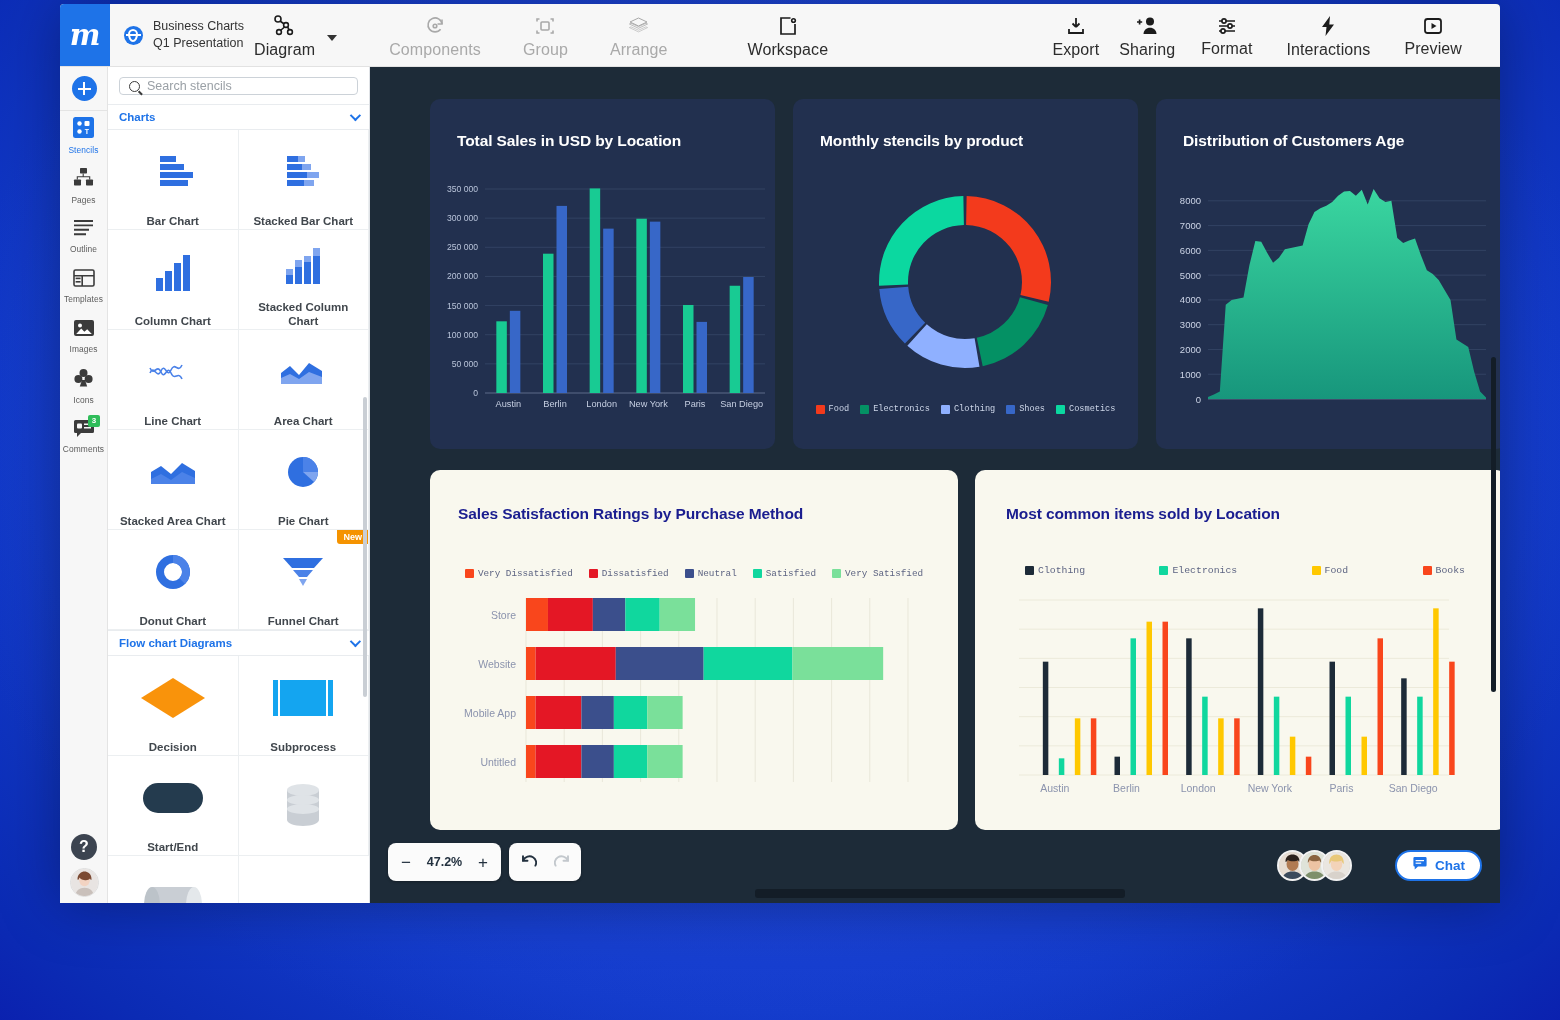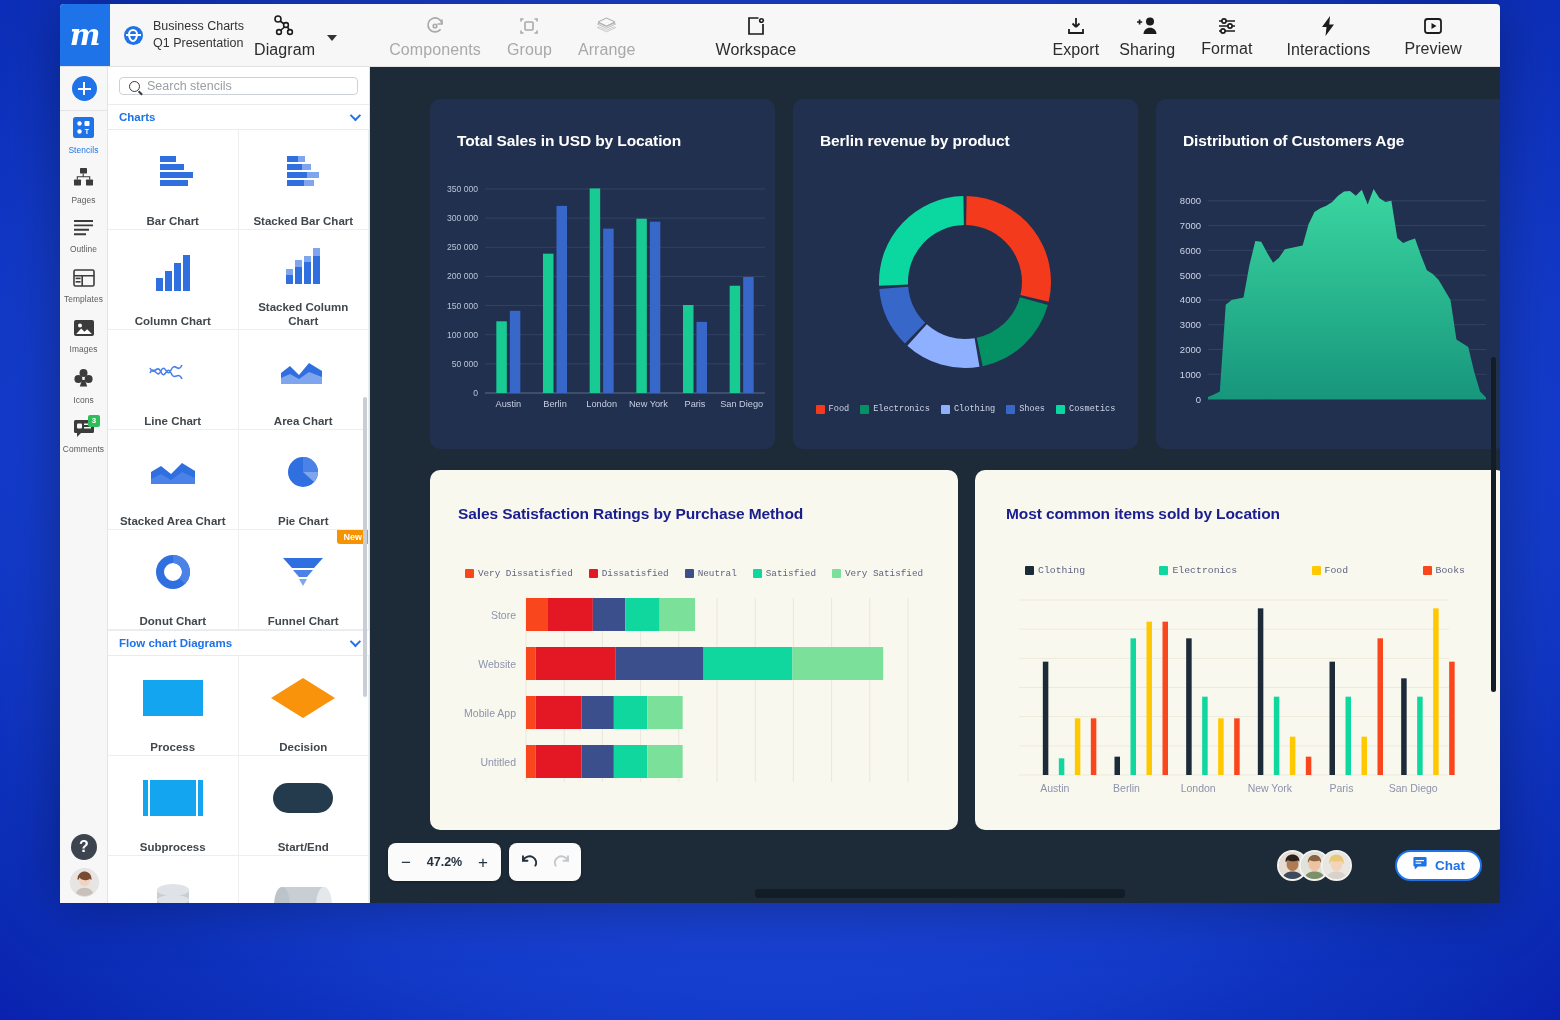--- a/index.html
+++ b/index.html
@@ -50,21 +50,21 @@
   .tool {
     display:flex; flex-direction:column; align-items:center; justify-content:center;
     gap:4px; min-width:60px; padding:3px 10px 0; cursor:pointer; user-select:none;
   }
   .tool .lbl { font-size:16px; color:#2c2c2c; letter-spacing:.1px; white-space:nowrap; }
   .tool.dim .lbl { color:#a9a9a9; }
   .tool.dim svg { stroke:#a9a9a9; fill:none; }
   .tool svg { display:block; }
   #tool-left { display:flex; align-items:center; gap:2px; margin-right:42px; }
   .caret { width:0;height:0;border-left:5px solid transparent;border-right:5px solid transparent;border-top:6px solid #333; margin-top:6px; cursor:pointer;}
-  #tools-mid { display:flex; align-items:center; gap:6px; }
+  #tools-mid { display:flex; align-items:center; gap:22px; }
   #tools-right { display:flex; align-items:center; gap:14px; padding-right:28px; }
   #tools-spacer { flex:1; }
   
   #rail {
     position:absolute; left:0; top:63px; width:48px; height:836px;
     background:#f7f7f7; border-right:1px solid #e4e4e4;
   }
   #add-btn {
     width:48px;height:44px;display:flex;align-items:center;justify-content:center;cursor:pointer;
     border-bottom:1px solid #e4e4e4;
@@ -530,28 +530,20 @@
         <div class="cname">Funnel Chart</div>
       </div>
     </div>
 
     <div class="group-head">
       <span>Flow chart Diagrams</span>
       <span class="chev"></span>
     </div>
 
     <div class="grid">
-      <div class="cell">
-        <div class="art">
-          <svg width="62" height="40" viewBox="0 0 62 40">
-              <rect x="1" y="2" width="60" height="36" fill="#14a5f0"></rect>
-            </svg>
-        </div>
-        <div class="cname">Process</div>
-      </div>
 
       <div class="cell">
         <div class="art">
           <svg width="66" height="42" viewBox="0 0 66 42">
               <path d="M33 1l32 20-32 20L1 21z" fill="#f9930b"></path>
             </svg>
         </div>
         <div class="cname">Decision</div>
       </div>
 
@@ -638,21 +630,21 @@
           <rect x="253" y="129.98857142857145" width="10.5" height="88.01142857142855" fill="#18cb93"></rect>
           <rect x="266.5" y="146.89142857142855" width="10.5" height="71.10857142857145" fill="#3767c8"></rect>
           <text x="265" y="232" text-anchor="middle" class="catlbl">Paris</text>
           <rect x="299.66666666666663" y="110.75428571428571" width="10.5" height="107.24571428571429" fill="#18cb93"></rect>
           <rect x="313.16666666666663" y="102.01142857142857" width="10.5" height="115.98857142857143" fill="#3767c8"></rect>
           <text x="311.66666666666663" y="232" text-anchor="middle" class="catlbl">San Diego</text>
         </svg>
     </div>
 
     <div class="card dark" style="left:423px;top:32px;width:345px;height:350px">
-      <div class="ctitle" style="position:absolute;left:27px;top:33px">Berlin revenue by product</div>
+      <div class="ctitle" style="position:absolute;left:27px;top:33px">Monthly stencils by product</div>
       <svg id="svg-donut" width="345" height="240" style="position:absolute;left:0;top:65px">
           <path d="M 173.65098004637332 32.01584875753859 A 86 86 0 0 1 255.6933830588296 137.78427739817695 L 227.47119574829404 131.11283501972196 A 57 57 0 0 0 173.0942542167823 61.01050440906628 Z" fill="#f33a1c"></path>
           <path d="M 254.87221897594156 140.98250034273008 A 86 86 0 0 1 189.73355994411017 202.15177271875294 L 183.7536385676079 173.77501215080136 A 57 57 0 0 0 226.9269358328915 133.23258743646062 Z" fill="#049164"></path>
           <path d="M 186.49008664259026 202.7704983416414 A 86 86 0 0 1 114.34331076954328 181.809922323903 L 133.78568271934844 160.29262293561013 A 57 57 0 0 0 181.60389463520517 174.18509773806466 Z" fill="#8fb0ff"></path>
           <path d="M 111.9362854529335 179.5495750985213 A 86 86 0 0 1 86.28918473364887 125.04671174218359 L 115.19166895137192 122.67049499191238 A 57 57 0 0 0 132.19032873043267 158.79448582111294 Z" fill="#3767c8"></path>
           <path d="M 86.08185294396024 121.75126731341898 A 86 86 0 0 1 170.34901995362662 32.01584875753859 L 170.90574578321764 61.01050440906628 A 57 57 0 0 0 115.0542513698341 120.4863050798242 Z" fill="#0bd8a0"></path>
         </svg>
       <div id="donut-legend" style="position:absolute;left:0;top:305px;width:345px;display:flex;justify-content:center;gap:11px">
           <div class="legend">
             <span class="sw" style="background:#f33a1c"></span>

